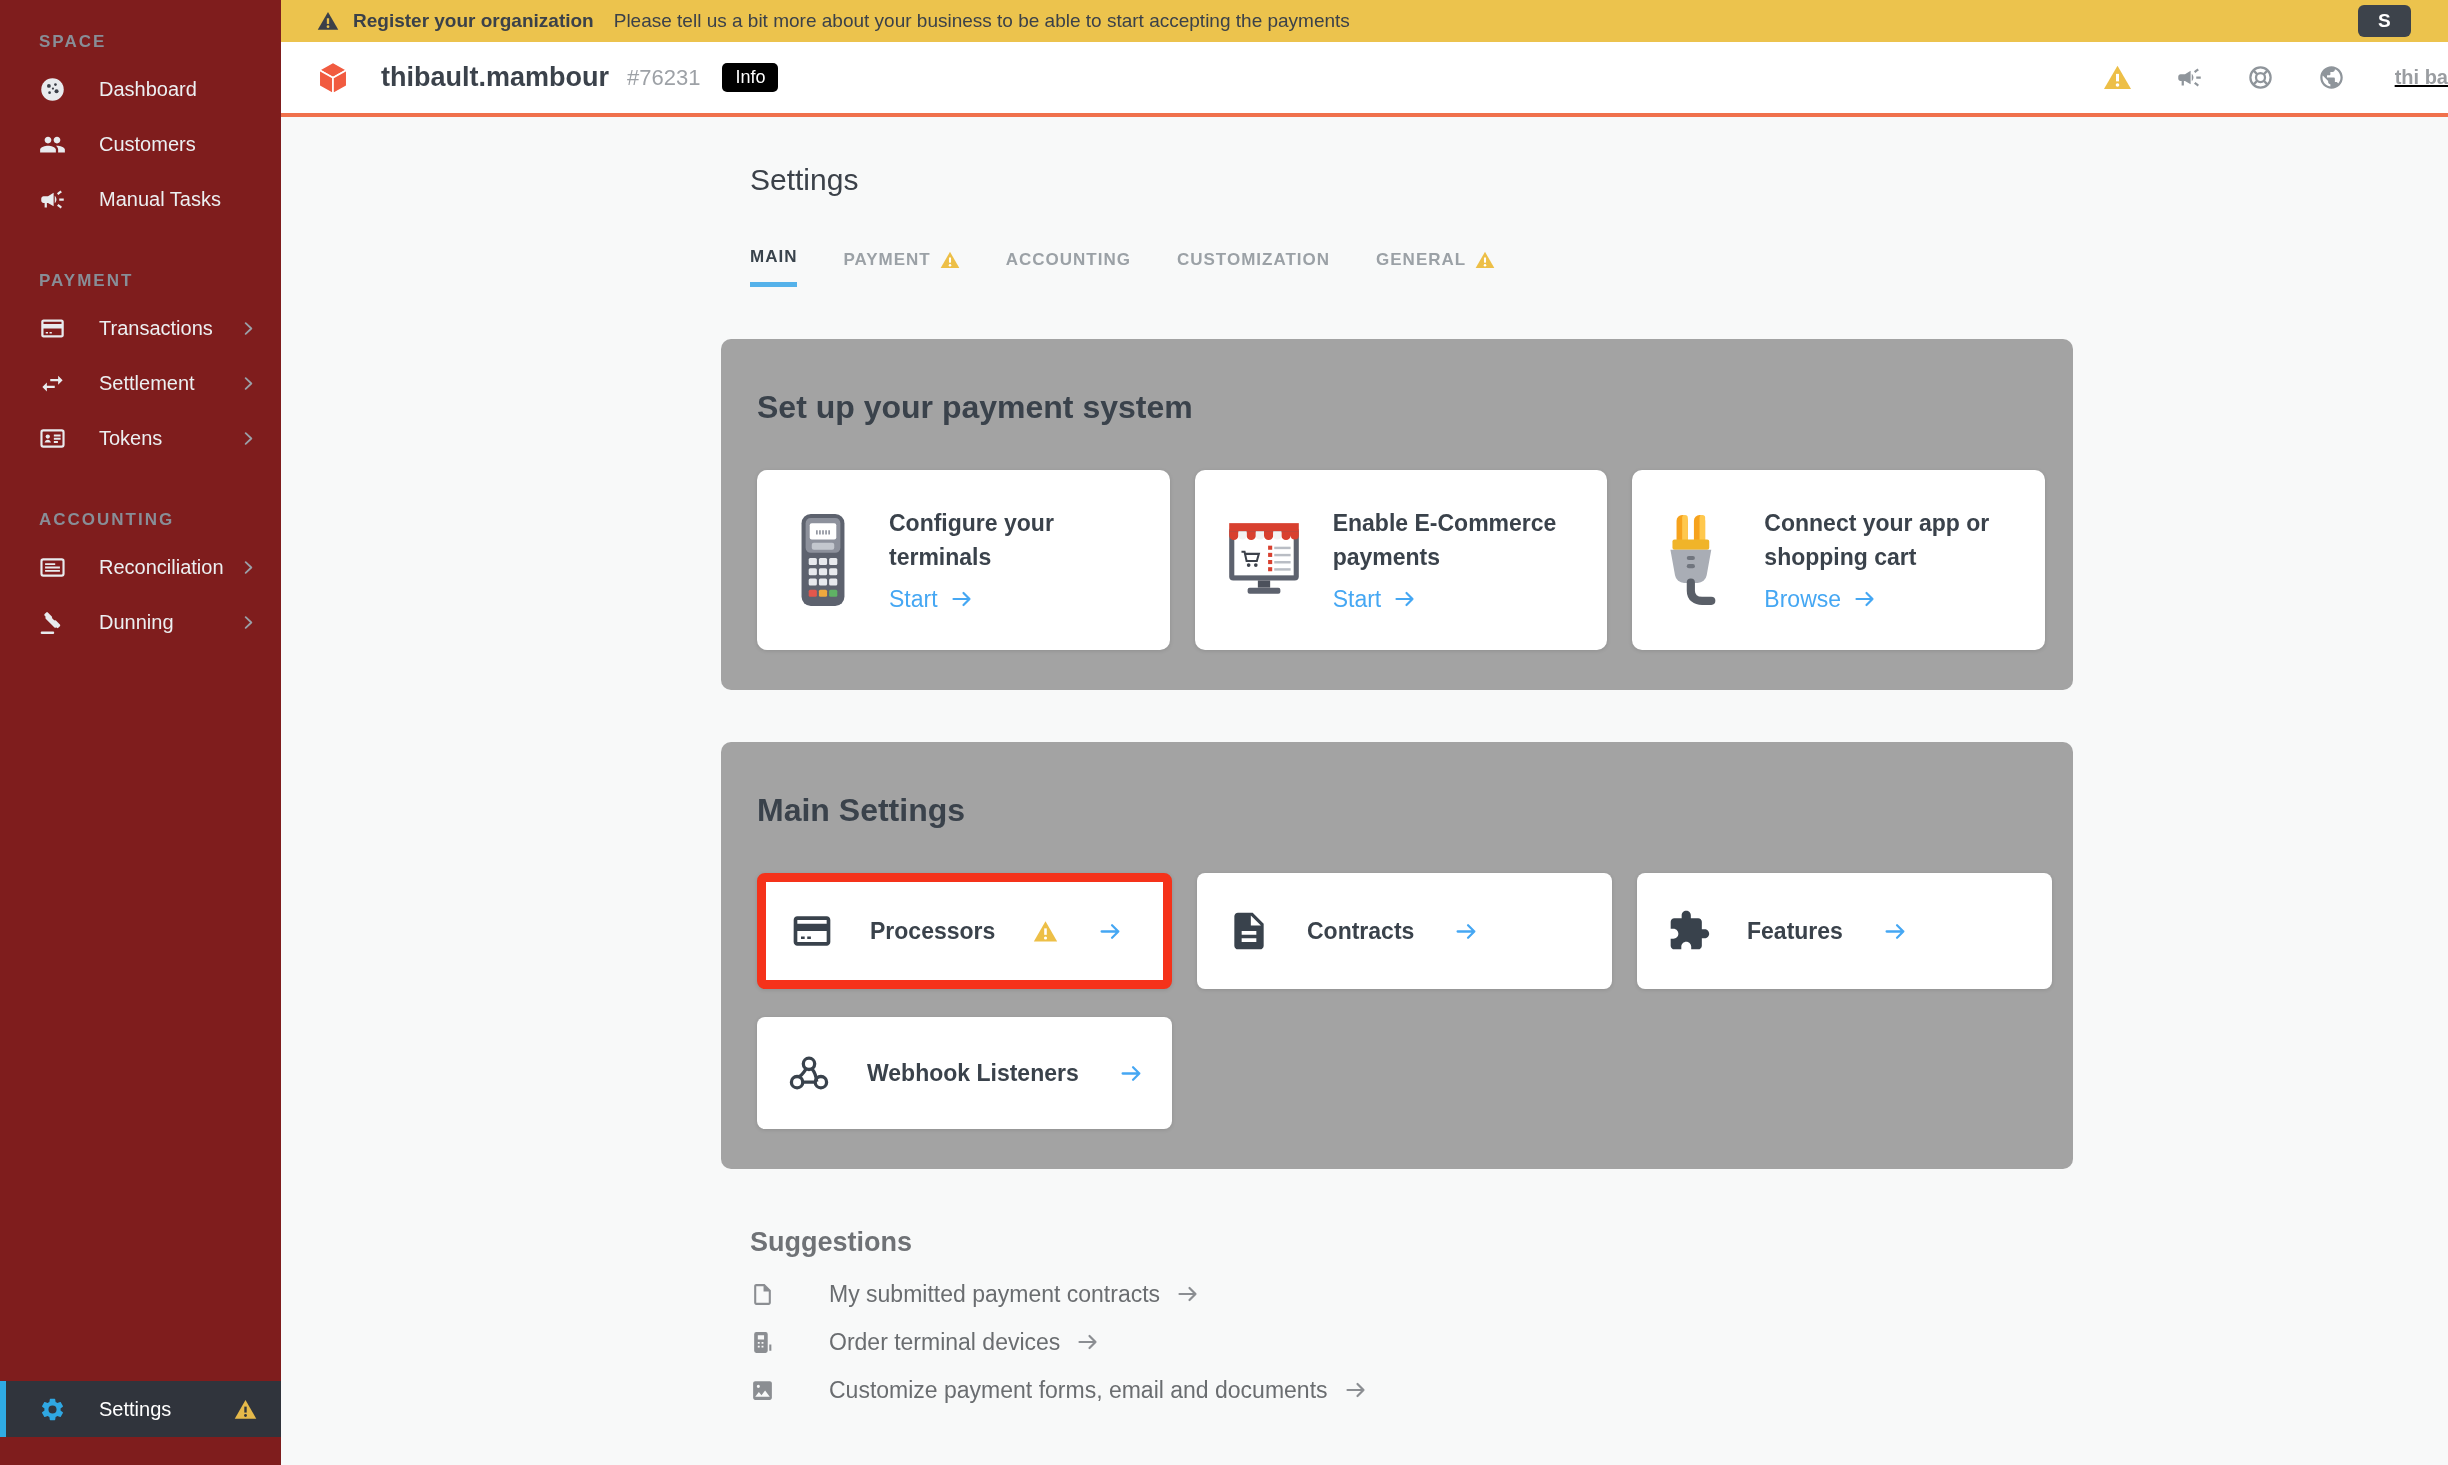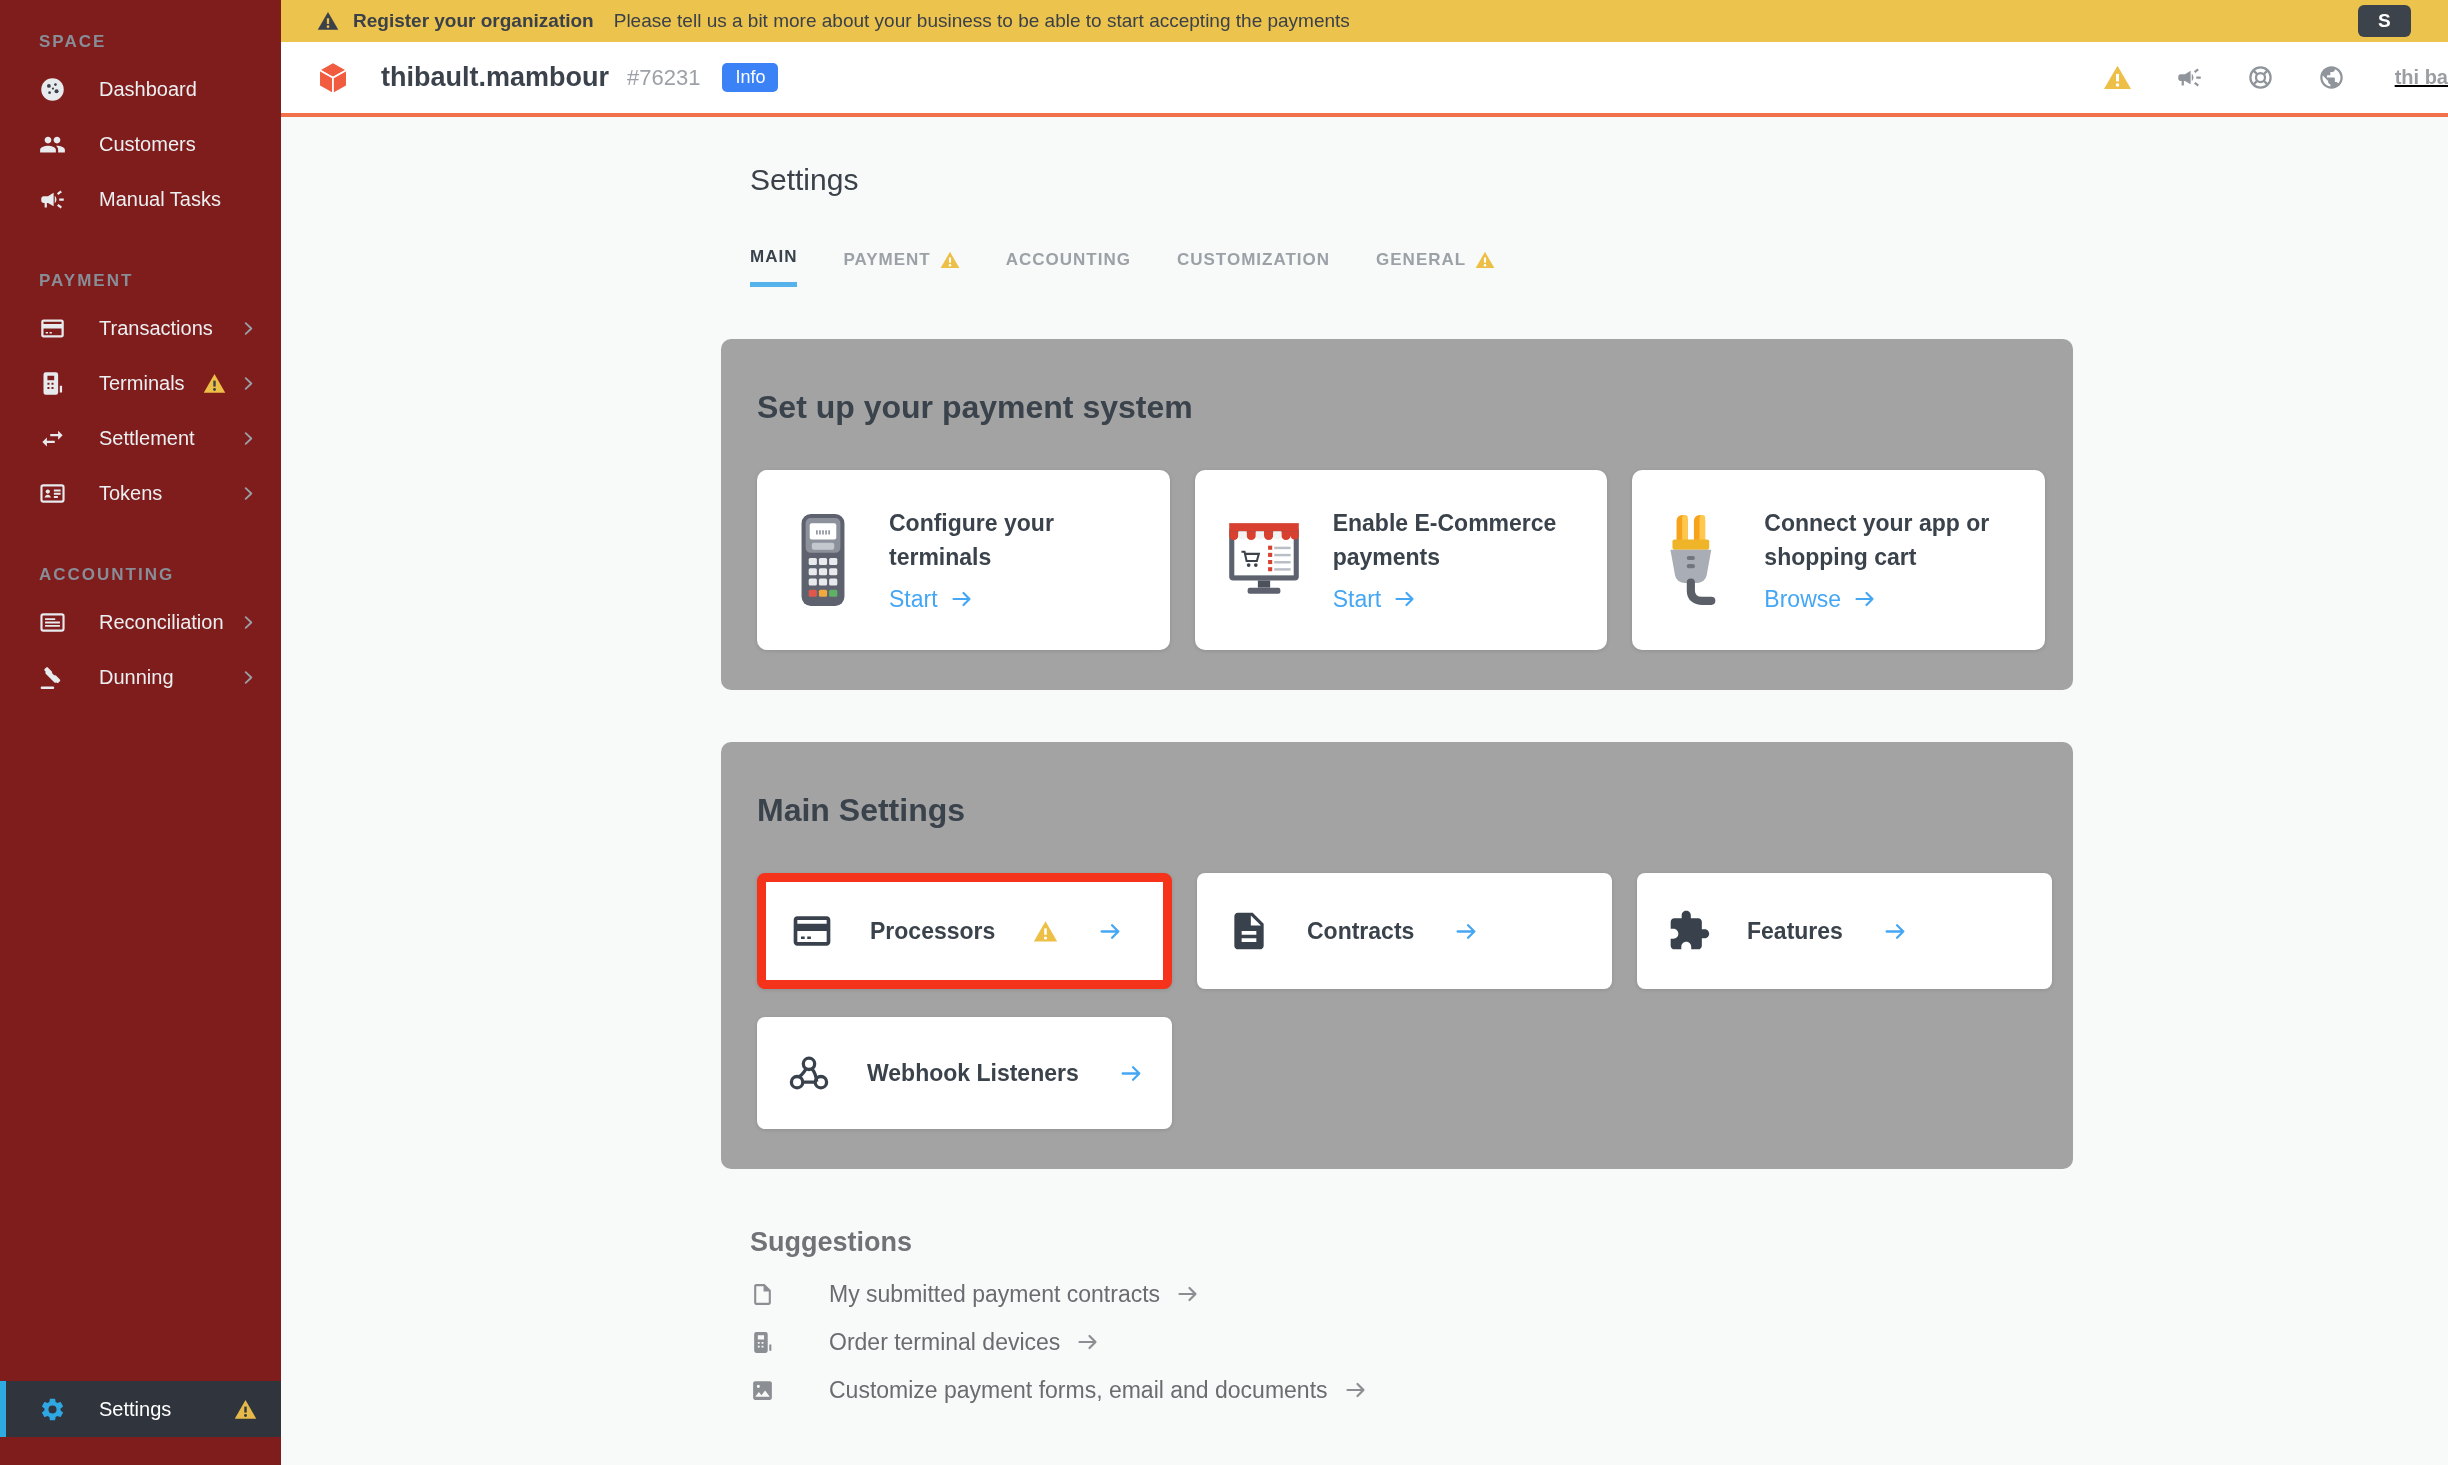--- a/index.html
+++ b/index.html
@@ -25,21 +25,21 @@
   .banner{height:42px;flex:0 0 42px;background:#ecc34d;display:flex;align-items:center;padding-left:36px;position:relative;}
   .banner .warn-banner{width:22px;height:22px;color:#3b4049;--ex:#ecc34d;flex:0 0 22px;}
   .banner-title{font-size:19px;font-weight:700;color:#3b4149;margin-left:14px;}
   .banner-msg{font-size:19px;color:#3b4149;margin-left:20px;}
   .banner-btn{position:absolute;left:2077px;top:5px;height:32px;background:#3d434b;color:#fff;font-size:19px;font-weight:700;border:none;border-radius:6px;padding:0 20px;display:flex;align-items:center;}
 
   .header{height:71px;flex:0 0 71px;background:#fff;display:flex;align-items:center;padding:0 0 0 34px;}
   .logo{width:36px;height:36px;display:flex;}
   .h-title{font-size:27px;font-weight:700;color:#3b424b;margin-left:30px;}
   .h-id{font-size:22px;color:#9da1a6;margin-left:18px;}
-  .h-badge{margin-left:22px;background:#3b82f6;color:#fff;font-size:18px;padding:4px 13px;border-radius:5px;}
+  .h-badge{margin-left:22px;background:#000000;color:#fff;font-size:18px;padding:4px 13px;border-radius:5px;}
   .h-right{margin-left:auto;display:flex;align-items:center;gap:44px;padding-right:0;text-decoration:underline;}
   .h-right .hicon{width:27px;height:27px;color:#8f959b;display:flex;cursor:pointer;}
   .h-right .warn-head{width:29px;height:29px;color:#edbf47;--ex:#fff;}
   .h-user{font-size:20px;font-weight:700;color:#9a9da1;white-space:nowrap;margin-left:6px;}
   .orange-line{height:4px;flex:0 0 4px;background:#f0714c;}
 
   
   .content{flex:1;padding:30px 0 0 440px;overflow:hidden;}
   .page-title{font-size:30px;color:#3b4149;font-weight:400;margin:16px 0 0 29px;}
   .tabs{display:flex;gap:46px;margin:50px 0 0 29px;}
@@ -274,38 +274,20 @@
       <span>Transactions</span>
       <span class="chev">
           <svg class="ic">
             <use href="#i-chev"></use>
           </svg>
         </span>
     </div>
     <div class="side-item">
       <span class="sicon">
           <svg class="ic">
-            <use href="#i-term"></use>
-          </svg>
-        </span>
-      <span>Terminals</span>
-      <span class="warn-side">
-          <svg class="ic">
-            <use href="#i-warn"></use>
-          </svg>
-        </span>
-      <span class="chev">
-          <svg class="ic">
-            <use href="#i-chev"></use>
-          </svg>
-        </span>
-    </div>
-    <div class="side-item">
-      <span class="sicon">
-          <svg class="ic">
             <use href="#i-swap"></use>
           </svg>
         </span>
       <span>Settlement</span>
       <span class="chev">
           <svg class="ic">
             <use href="#i-chev"></use>
           </svg>
         </span>
     </div>

